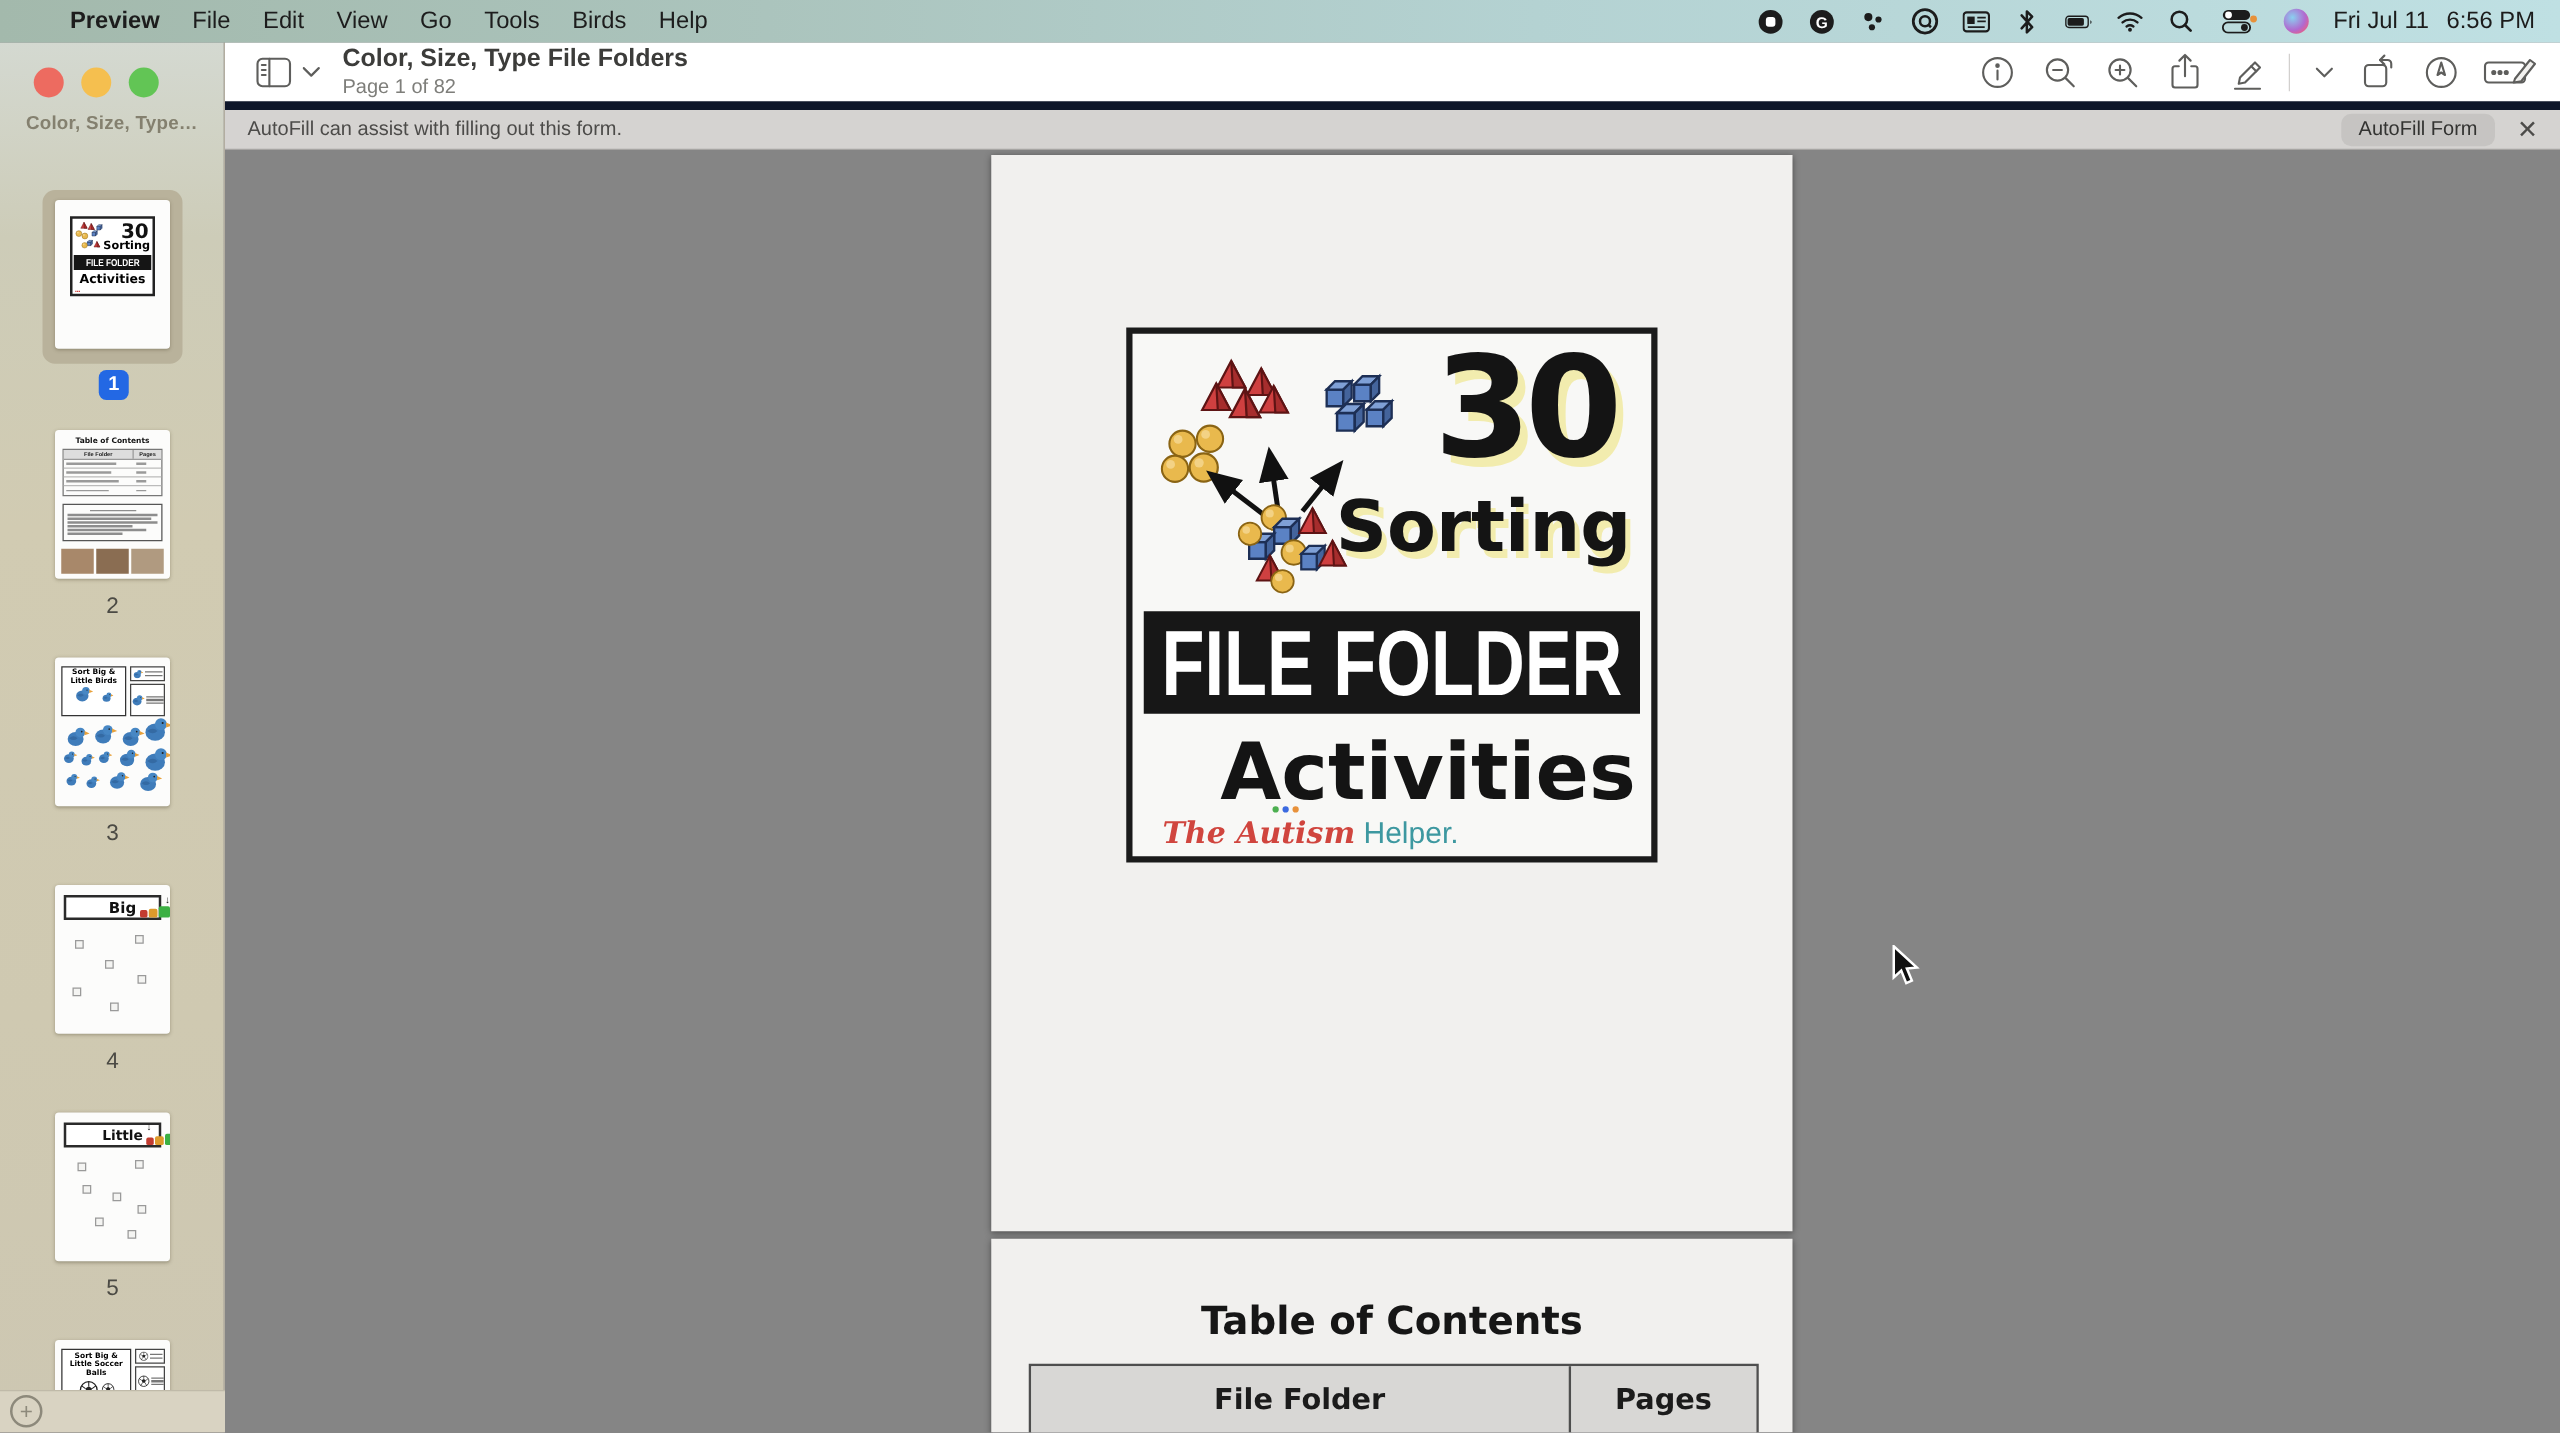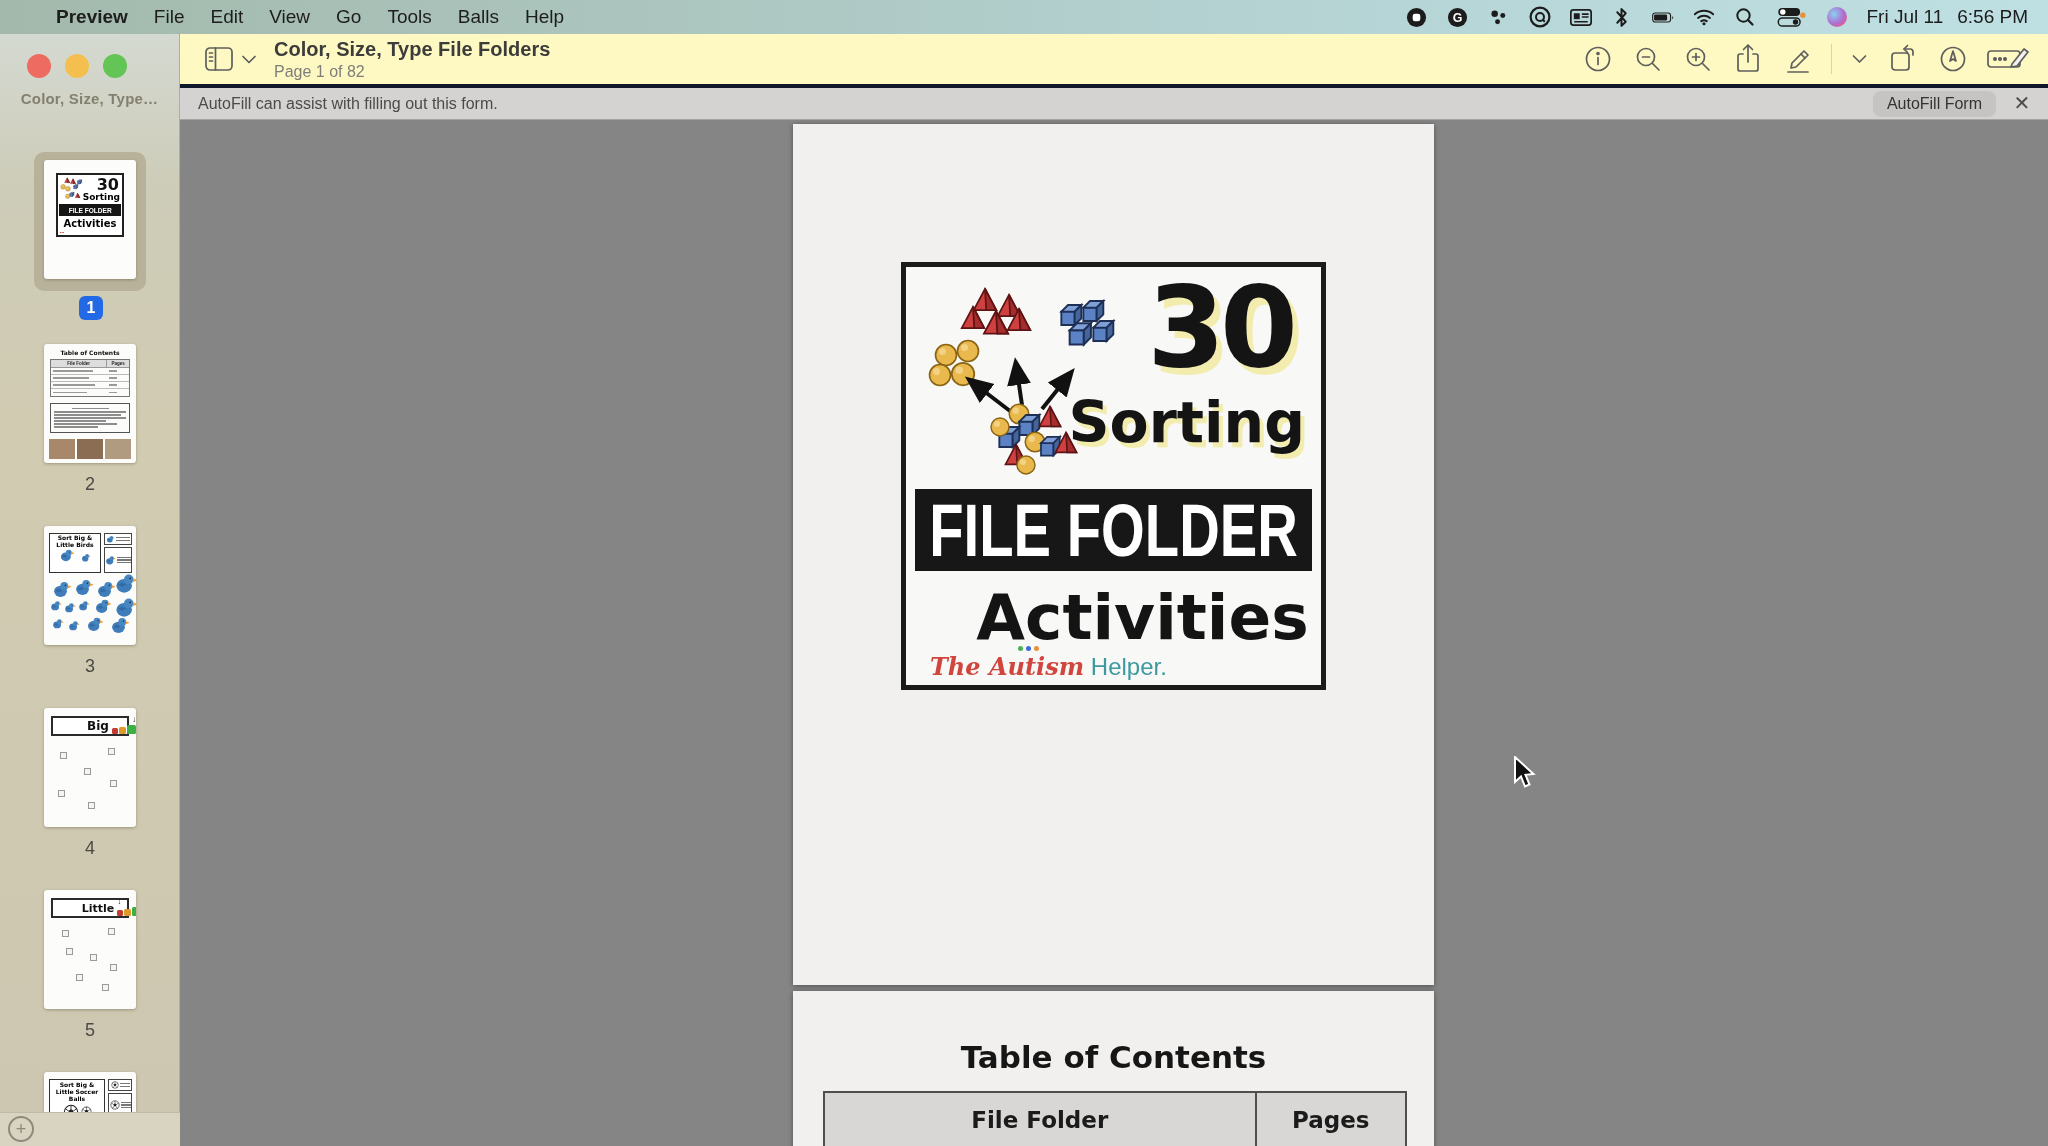--- a/index.html
+++ b/index.html
@@ -14,42 +14,42 @@
   .menu-items { display:flex; margin-left:18px; }
   .menu-item { padding:0 13px; }
   .menu-item.app { font-weight:bold; }
   .status-area { margin-left:auto; display:flex; align-items:center; gap:19px; padding-right:20px; }
   .status-icon { width:22px; height:22px; display:flex; align-items:center; justify-content:center; }
   .clock { display:flex; gap:14px; font-size:19px; color:#1c1c1c; white-space:nowrap; }
 
   
   .window { position:absolute; top:34px; left:0; width:2048px; height:1112px; }
   .titlebar { position:absolute; left:180px; top:0; width:1868px; height:54px;
-    background:#fef9c3; border-bottom:4px solid #0f172a; display:flex; align-items:center; }
+    background:#ffffff; border-bottom:7px solid #0f172a; display:flex; align-items:center; }
   .traffic { position:absolute; top:20px; left:27px; display:flex; gap:14px; z-index:60; }
   .light { width:24px; height:24px; border-radius:50%; }
   .light.red { background:#ed6b60; } .light.yellow { background:#f5bf4f; } .light.green { background:#62c555; }
 
   .tb-icon { width:34px; height:34px; display:flex; align-items:center; justify-content:center; color:#5e5e5c; }
   .tb-icon svg { stroke:#5e5e5c; fill:none; stroke-width:1.7; stroke-linecap:round; stroke-linejoin:round; }
   .sidebar-toggle { margin-left:22px; display:flex; align-items:center; gap:4px; }
   .title-block { margin-left:16px; line-height:1.2; }
   .doc-title { font-weight:bold; font-size:20px; color:#3c3c3a; }
   .doc-subtitle { font-size:16px; color:#7e7e7a; margin-top:1px; }
   .toolbar-right { margin-left:auto; display:flex; align-items:center; gap:16px; padding-right:18px; }
   .tb-divider { width:1px; height:30px; background:#d2d0ce; }
   .search-field { width:364px; height:40px; border:1px solid #d8d6d4; background:#eeedeb;
     border-radius:10px; display:flex; align-items:center; padding:0 10px; gap:6px; }
   .search-field input { border:none; outline:none; background:transparent; font-size:18px; color:#3a3a3a; width:270px; font-family:"Liberation Sans",sans-serif; }
   .search-field input::placeholder { color:#a5a4a1; }
 
   .autofill-bar { position:absolute; left:180px; top:54px; width:1868px; height:32px;
     background:#d5d3d1; border-bottom:1px solid #a7a5a3; display:flex; align-items:center; }
   .autofill-msg { font-size:16px; color:#4c4b49; margin-left:18px; }
-  .autofill-actions { margin-left:auto; display:flex; gap:14px; padding-right:14px; }
+  .autofill-actions { margin-left:auto; display:flex; align-items:center; gap:14px; padding-right:14px; }
   .autofill-btn { background:#c6c4c2; border-radius:8px; font-size:16px; color:#333331; padding:4px 14px; }
   .close-x { font-size:20px; color:#4c4b49; width:24px; text-align:center; }
 
   
   .content { position:absolute; left:180px; top:86px; width:1868px; height:1026px; background:#858585; overflow:hidden; }
   .page { position:absolute; left:613px; width:641px; background:#f1f0ee; box-shadow:0 1px 5px rgba(0,0,0,.4); }
   .page1 { top:4px; height:861px; }
   .page2 { top:871px; height:400px; }
 
   
@@ -191,21 +191,21 @@
 
 <div class="menubar">
   <span class="apple"></span>
   <div class="menu-items">
     <span class="menu-item app">Preview</span>
     <span class="menu-item">File</span>
     <span class="menu-item">Edit</span>
     <span class="menu-item">View</span>
     <span class="menu-item">Go</span>
     <span class="menu-item">Tools</span>
-    <span class="menu-item">Balls</span>
+    <span class="menu-item">Birds</span>
     <span class="menu-item">Help</span>
   </div>
   <div class="status-area">
     <span class="status-icon">
       <svg width="21" height="21" viewBox="0 0 22 22">
           <circle cx="11" cy="11" r="10" fill="#1c1c1c"></circle>
           <rect x="7" y="7" width="8" height="8" rx="2.5" fill="#fff"></rect>
         </svg>
     </span>
     <span class="status-icon">

